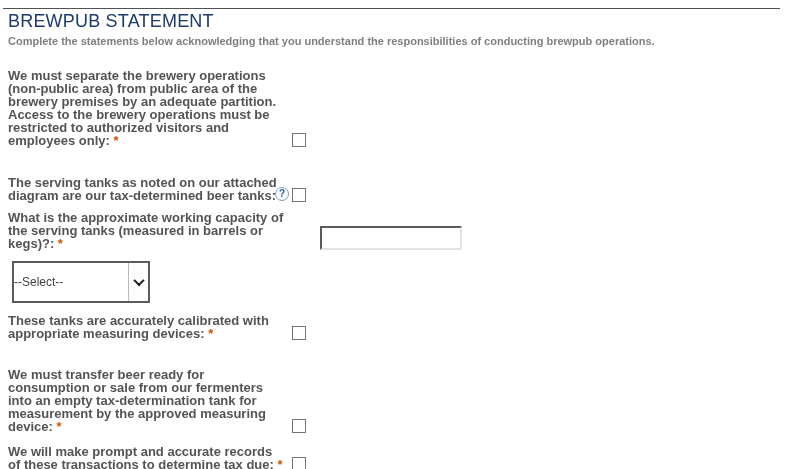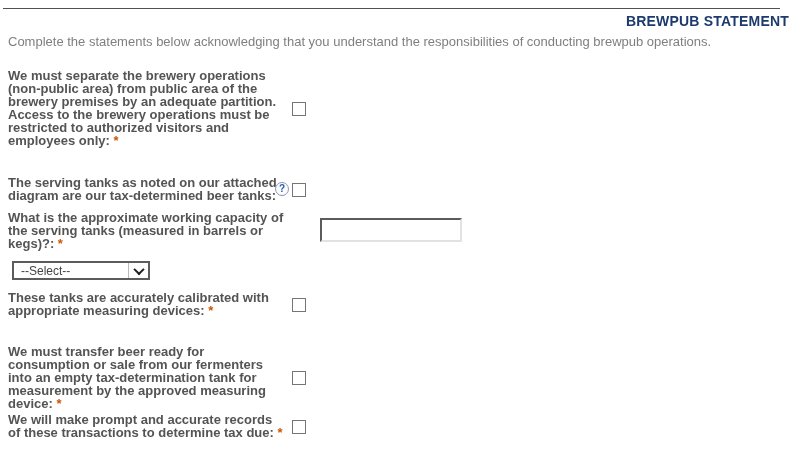--- a/index.html
+++ b/index.html
@@ -12,44 +12,44 @@
     font-family: "Liberation Sans", sans-serif;
   }
   .page { position: relative; width: 789px; height: 469px; }
   .rule {
     border: none;
     border-top: 1px solid var(--rule-color, #515151);
     margin: 8px 9px 0 3px;
     height: 0;
   }
   h1.section-title {
-    font-size: 14px;
+    font-size: 18px;
     line-height: 15px;
-    font-weight: bold;
+    font-weight: normal;
     color: var(--heading-color, #1c3a6e);
     letter-spacing: 0.2px;
     margin: 5px 0 0 8px;
-    text-align: right;
   }
   p.para {
-    font-size: 13px;
+    font-size: 11px;
     line-height: 13px;
     color: var(--body-color, #7f7f7f);
     margin: 0 0 0 8px;
+    font-weight: bold;
   }
   p.intro { margin-top: 6px; }
   p.note  { margin-top: 15px; }
   .fields { margin: 21px 0 0 8px; }
-  .row { display: flex; align-items: center; }
+  .row { display: flex; align-items: flex-end; }
   .row:nth-of-type(1) { margin-bottom: 19px; }
   .row:nth-of-type(2) { margin-bottom: 9px; margin-top: 29px; }
   .row:nth-of-type(3) { margin-bottom: 12px; gap: 28px; }
   .row:nth-of-type(4) { margin-bottom: 11px; }
   .row:nth-of-type(5) { margin-bottom: 28px; }
-  .row:nth-of-type(6) { margin-bottom: 3px; }
+  .row:nth-of-type(6) { margin-bottom: 12px; }
   .row:nth-of-type(7) { margin-bottom: 26px; }
   .row:nth-of-type(8) { margin-bottom: 0; }
   .lbl {
     flex: 0 0 280px;
     width: 280px;
     font-size: 13px;
     line-height: 13px;
     font-weight: bold;
     color: var(--label-color, #545454);
   }
@@ -96,27 +96,26 @@
     background: #ffffff;
     padding: 0 4px;
     font-family: "Liberation Sans", sans-serif;
     font-size: 13px;
     color: #333333;
     outline: none;
     margin-top: -1px;
   }
   .sel {
     width: 138px;
-    height: 19px;
+    height: 42px;
     box-sizing: border-box;
     border: 2px solid #5b5b5b;
     background: #ffffff;
     display: flex;
     align-items: center;
-    padding-left: 7px;
     position: relative;
     cursor: pointer;
     margin-top: -1px;
   }
   .sel-text {
     font-size: 12px;
     color: #444444;
   }
   .sel-btn {
     position: absolute;

